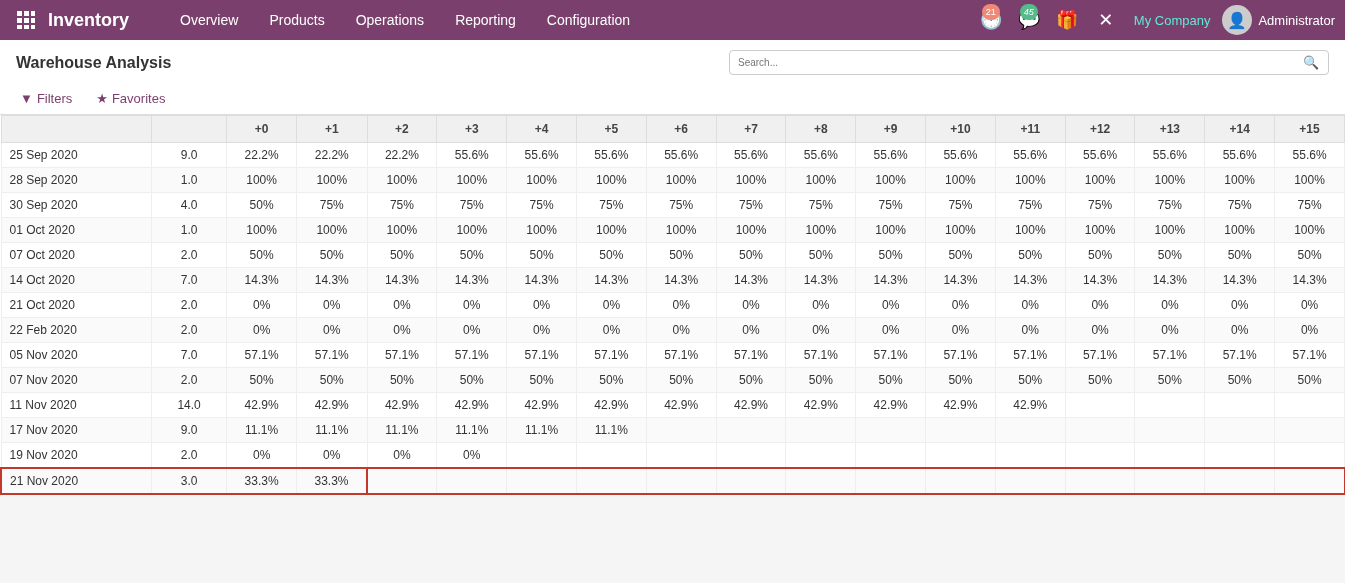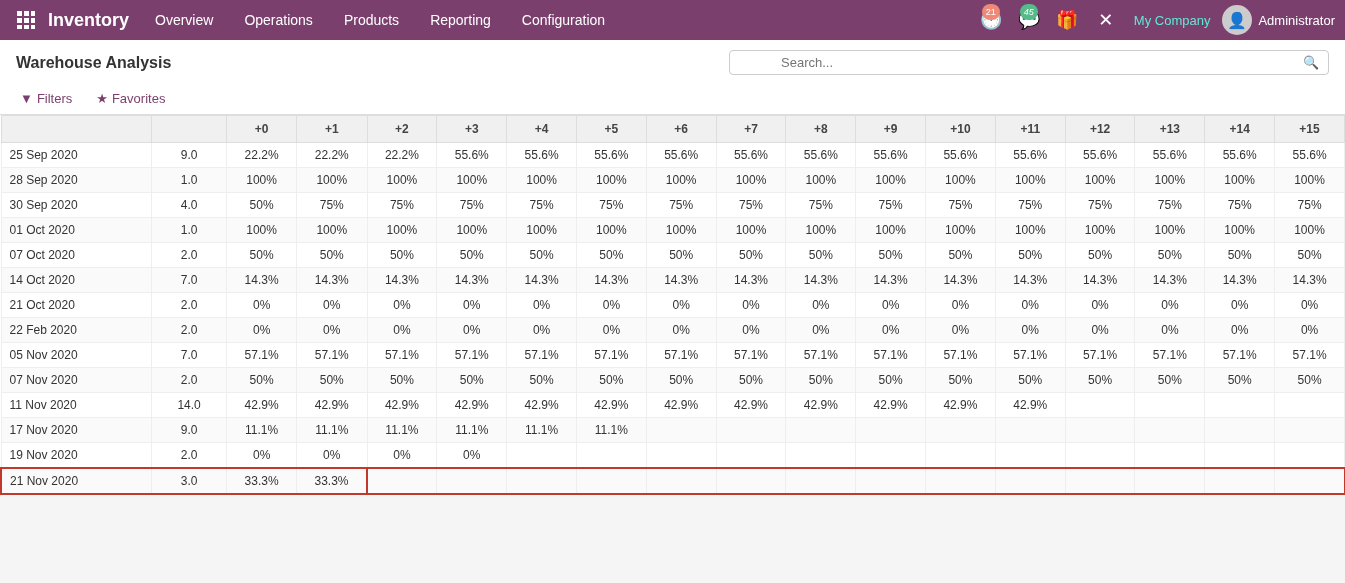--- a/index.html
+++ b/index.html
@@ -16,21 +16,21 @@
       gap: 0;
     }
     .topnav-grid-icon {
       width: 32px; height: 32px;
       display: flex; align-items: center; justify-content: center;
       cursor: pointer; margin-right: 6px;
     }
     .topnav-grid-icon svg { fill: white; }
     .topnav-app-title {
       font-size: 18px; font-weight: bold; color: white;
-      margin-right: 12px; white-space: nowrap;
+      margin-right: 37px; white-space: nowrap;
     }
     .topnav-menu {
       display: flex; gap: 3px; flex: 1;
     }
     .topnav-menu-item {
       color: white; padding: 0 14px; height: 40px;
       display: flex; align-items: center;
       cursor: pointer; font-size: 14px;
       white-space: nowrap;
     }
@@ -74,21 +74,21 @@
     }
     .page-title { font-size: 16px; font-weight: bold; color: #333; }
     .search-bar {
       display: flex; align-items: center;
       border: 1px solid #ccc; border-radius: 4px;
       padding: 4px 8px; background: white;
       width: 600px;
     }
     .search-bar input {
       border: none; outline: none; width: 100%;
-      font-size: 13px; color: #15803d; margin-left: 43px;
+      font-size: 10px; color: #15803d;
     }
     .subheader-filters {
       display: flex; gap: 16px; padding: 6px 0;
     }
     .filter-btn {
       display: flex; align-items: center; gap: 4px;
       color: #7b3f6e; font-size: 13px; cursor: pointer;
       padding: 2px 4px;
     }
 
@@ -139,22 +139,22 @@
         <rect x="7" y="7" width="5" height="5"></rect>
         <rect x="14" y="7" width="4" height="5"></rect>
       <rect x="0" y="14" width="5" height="4"></rect>
         <rect x="7" y="14" width="5" height="4"></rect>
         <rect x="14" y="14" width="4" height="4"></rect>
     </svg>
   </div>
   <div class="topnav-app-title">Inventory</div>
   <div class="topnav-menu">
     <div class="topnav-menu-item">Overview</div>
+    <div class="topnav-menu-item">Products</div>
     <div class="topnav-menu-item">Operations</div>
-    <div class="topnav-menu-item">Products</div>
     <div class="topnav-menu-item">Reporting</div>
     <div class="topnav-menu-item">Configuration</div>
   </div>
   <div class="topnav-right">
     <div class="topnav-icon-btn">
       <span style="font-size:18px;">🕐</span>
       <span class="badge">21</span>
     </div>
     <div class="topnav-icon-btn">
       <span style="font-size:18px;">💬</span>

